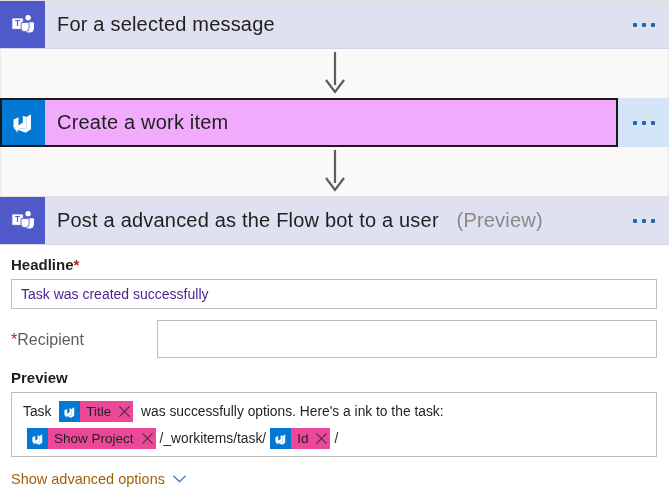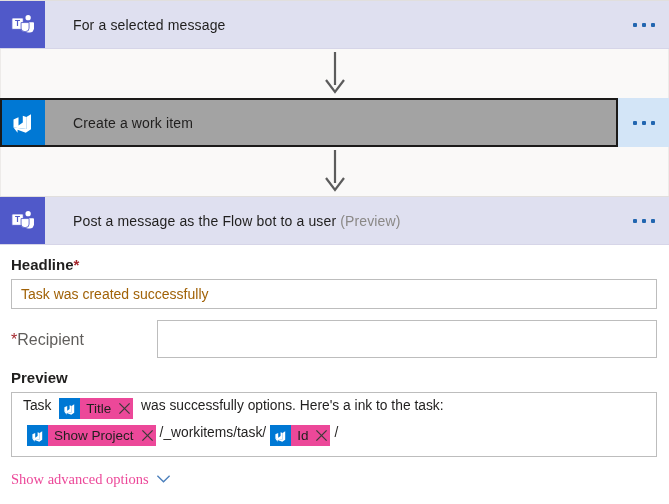--- a/index.html
+++ b/index.html
@@ -37,21 +37,21 @@
     align-items: center;
     flex: 1 1 auto;
     min-width: 0;
     height: 49px;
     background: #dfe0f0;
     border-top: 1px solid #e1dfdd;
     border-bottom: 1px solid #d6d5e8;
     box-sizing: border-box;
   }
   .card-header.selected {
-    background: #a3a3a3;
+    background: #f0abfc;
     border: 2px solid #1b1a19;
     margin-right: 0;
     flex: 0 0 618px;
     width: 618px;
   }
   .card-icon {
     flex: 0 0 auto;
     width: 45px;
     height: 47px;
     display: flex;
@@ -59,29 +59,30 @@
     justify-content: center;
     background: #5059c9;
   }
   .card-header.selected .card-icon {
     width: 43px;
     height: 45px;
     background: #0078d4;
   }
   .card-title {
     flex: 1 1 auto;
-    padding-left: 28px;
-    font-size: 14px;
+    padding-left: 12px;
+    font-size: 20px;
     color: #201f1e;
     letter-spacing: 0.01em;
     white-space: nowrap;
     overflow: hidden;
   }
   .card-title .preview {
     color: #8a8886;
+    margin-left: 12px;
   }
   .card-menu {
     flex: 0 0 auto;
     width: 51px;
     height: 49px;
     display: flex;
     align-items: center;
     justify-content: center;
     background: #dfe0f0;
     border-top: 1px solid #e1dfdd;
@@ -143,21 +144,21 @@
 
   .text-input {
     box-sizing: border-box;
     height: 30px;
     border: 1px solid #bdbdbd;
     background: #ffffff;
     display: flex;
     align-items: center;
     padding-left: 9px;
     font-size: 14px;
-    color: #a16207;
+    color: #4c1d95;
   }
   #headline-input {
     margin: 0 12px 0 11px;
     width: 646px;
   }
 
   .recipient-row {
     display: flex;
     align-items: flex-start;
     margin-top: 11px;
@@ -184,21 +185,21 @@
     margin: 0 12px 0 11px;
     width: 646px;
     height: 65px;
     border: 1px solid #bdbdbd;
     background: #ffffff;
     padding: 5px 0 0 0;
     overflow: hidden;
   }
   .msg-line {
     display: flex;
-    align-items: flex-start;
+    align-items: center;
     height: 27px;
     padding-left: 11px;
     font-size: 13.8px;
     color: #201f1e;
     white-space: nowrap;
   }
 
   
   .chip {
     display: inline-flex;
@@ -234,23 +235,22 @@
   .txt {
     white-space: pre;
   }
 
   .advanced {
     display: flex;
     align-items: center;
     gap: 7px;
     padding: 14px 0 0 11px;
     font-size: 14.5px;
-    color: #ec4899;
+    color: #a16207;
     cursor: pointer;
-    font-family: Liberation Serif, serif;
   }
   .advanced .chev {
     display: block;
   }
 </style>
 </head>
 <body>
 
 <div class="designer">
 
@@ -315,21 +315,21 @@
       <div class="card-icon">
         <svg width="25" height="25" viewBox="0 0 32 32" aria-hidden="true">
           <circle cx="23.2" cy="7.2" r="3.4" fill="#ffffff"></circle>
           <path d="M18.5 13h11a1.2 1.2 0 0 1 1.2 1.2v6.6a5.3 5.3 0 0 1-5.3 5.3h-2.1a5.3 5.3 0 0 1-5.3-5.3V13z" fill="#ffffff"></path>
           <rect x="2.4" y="7.6" width="14.6" height="14.6" rx="1.2" fill="#ffffff"></rect>
           <rect x="2.4" y="7.6" width="14.6" height="14.6" rx="1.2" fill="none" stroke="#5059c9" stroke-width="1.1"></rect>
           <text x="9.7" y="18.2" font-family="Liberation Sans, sans-serif" font-size="10.5" font-weight="bold" fill="#5059c9" text-anchor="middle">T</text>
           <path d="M14.2 13.5h10.2v7.2a4.3 4.3 0 0 1-4.3 4.3h-1.6a4.3 4.3 0 0 1-4.3-4.3v-7.2z" fill="#ffffff" stroke="#5059c9" stroke-width="1.1"></path>
         </svg>
       </div>
-      <div class="card-title"><span>Post a message as the Flow bot to a user</span> <span class="preview">(Preview)</span></div>
+      <div class="card-title"><span>Post a advanced as the Flow bot to a user</span> <span class="preview">(Preview)</span></div>
     </div>
     <div class="card-menu">
       <span class="dots">
           <i></i>
           <i></i>
           <i></i>
         </span>
     </div>
   </div>
 

